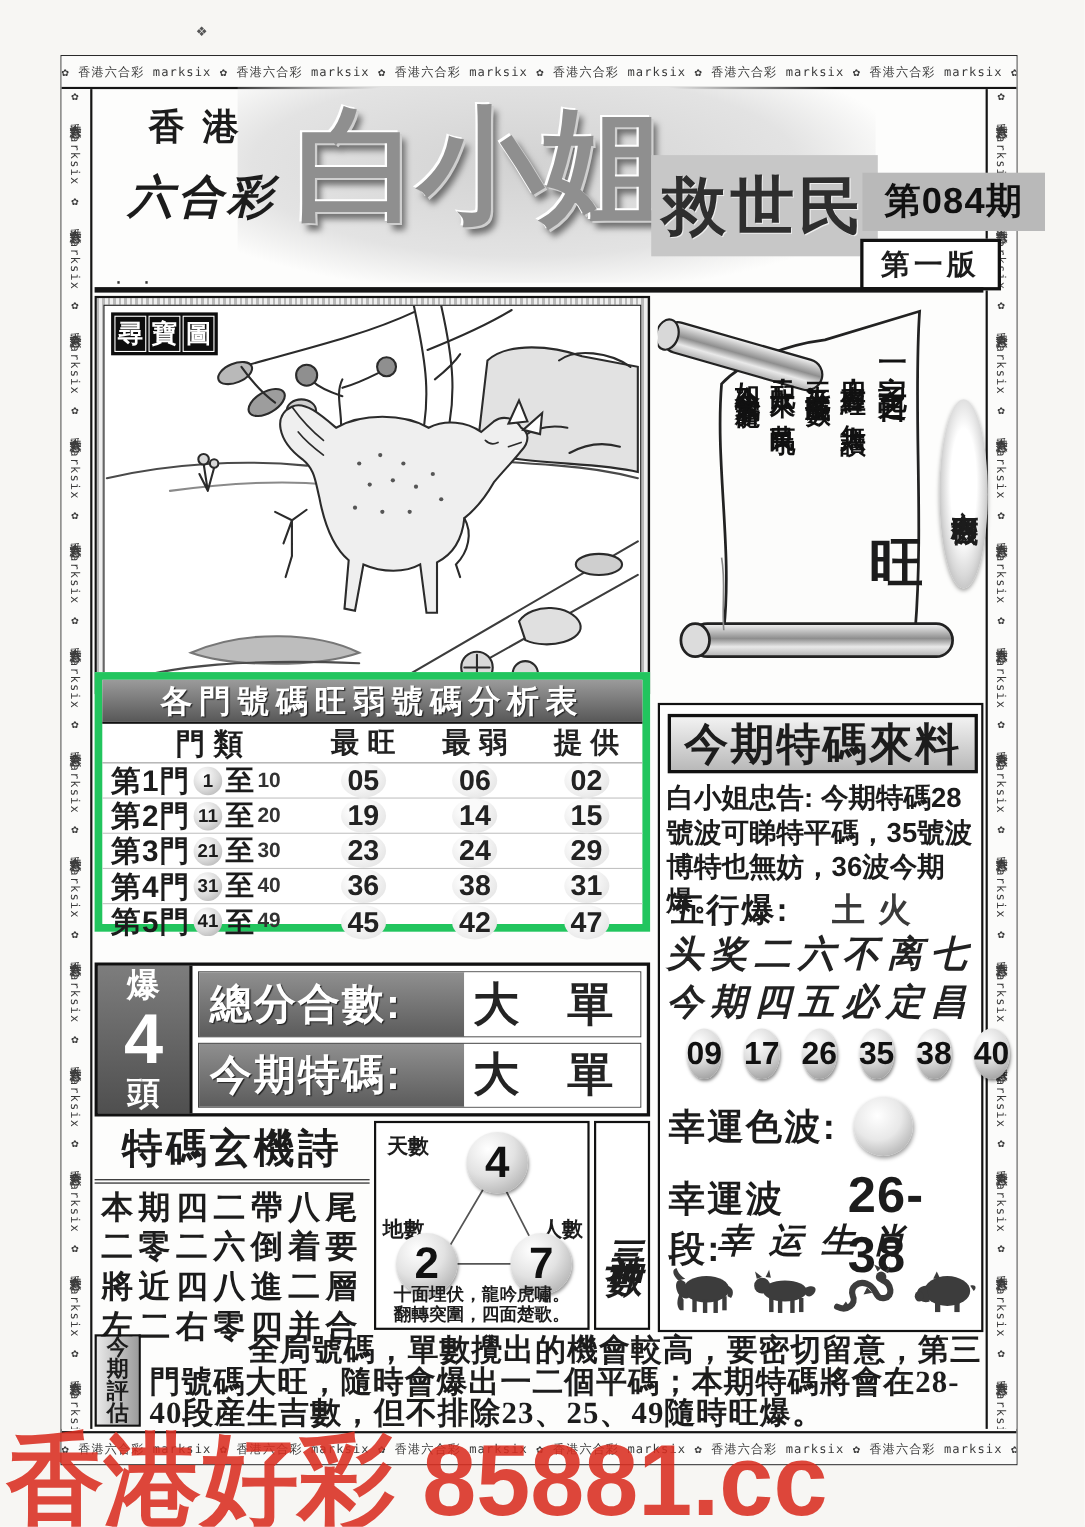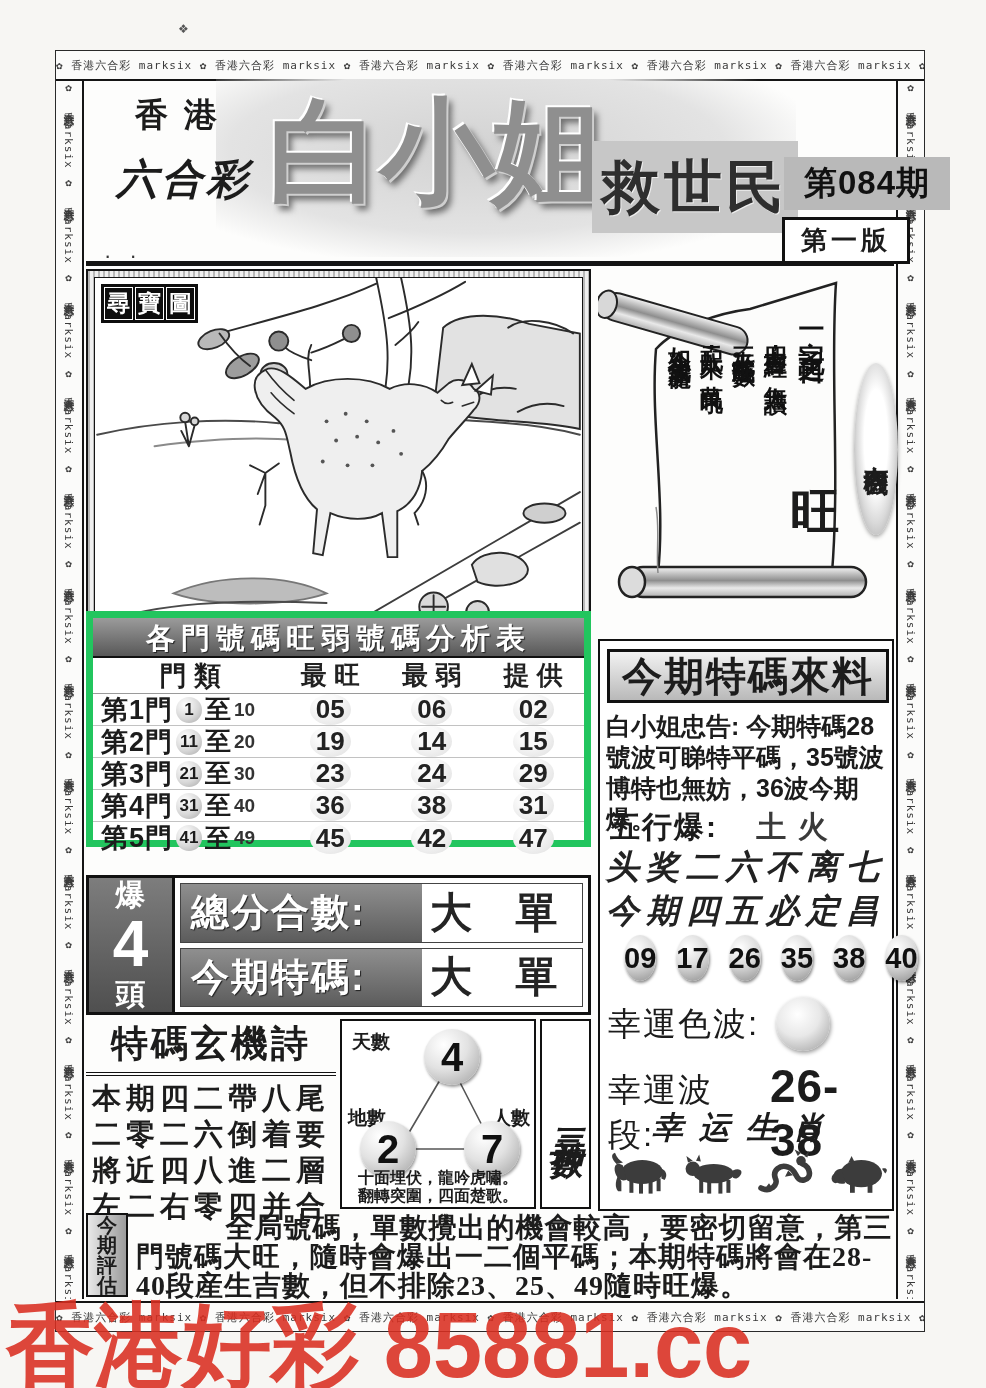--- a/index.html
+++ b/index.html
@@ -110,21 +110,21 @@
   .advice { position:absolute; left:6px; top:70px; width:286px; font-size:25px; font-weight:900; line-height:31px; }
   .five-row { position:absolute; left:10px; top:166px; font-size:30px; font-weight:900; letter-spacing:2px; }
   .five-el { margin-left:28px; color:#3a3a3a; font-family:"Liberation Serif", serif; }
   .hand { position:absolute; left:6px; width:286px; font-family:"DejaVu Serif", serif; font-style:italic;
           font-size:33px; font-weight:bold; letter-spacing:7px; color:#222; white-space:nowrap; }
   .balls-row { position:absolute; left:4px; top:294px; width:288px; display:flex; justify-content:space-between; }
   .ball { width:46px; height:46px; border-radius:50%;
           background:radial-gradient(circle at 35% 28%, #ffffff 0%, #dcdcdc 45%, #8f8f8f 100%);
           display:flex; align-items:center; justify-content:center; font-size:29px; font-weight:900; color:#111;
           box-shadow:1px 2px 3px rgba(0,0,0,.45);margin-left:20px; }
-  .lucky-lab { font-size:33px; font-weight:400; letter-spacing:2px; }
+  .lucky-lab { font-size:33px; font-weight:700; letter-spacing:2px; }
   .color-ball { width:54px; height:54px; border-radius:50%;
                 background:radial-gradient(circle at 40% 32%, #ffffff 0%, #e8e8e8 45%, #9a9a9a 100%);
                 box-shadow:1px 2px 4px rgba(0,0,0,.4); }
   .range-val { font-size:46px; font-weight:900; letter-spacing:1px; }
   .zodiac-t { position:absolute; left:0; top:466px; width:100%; text-align:center; font-family:"DejaVu Serif", serif;
               font-style:italic; font-weight:bold; font-size:31px; letter-spacing:16px; }
   .animals { position:absolute; left:2px; top:504px; width:292px; display:flex; justify-content:space-around; align-items:center; }
   .animal { width:64px; height:54px; }
 
   

